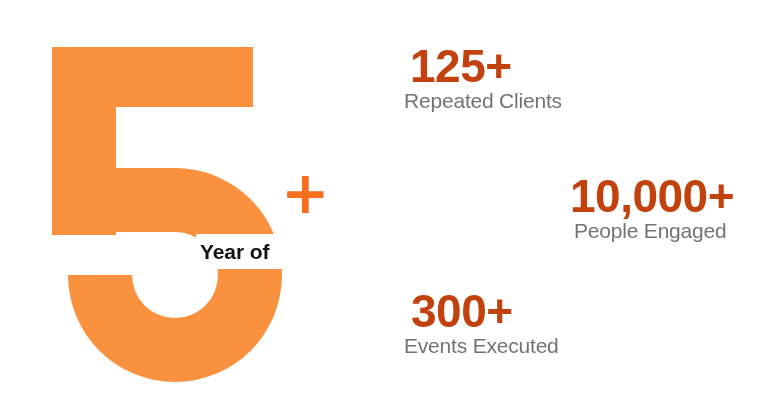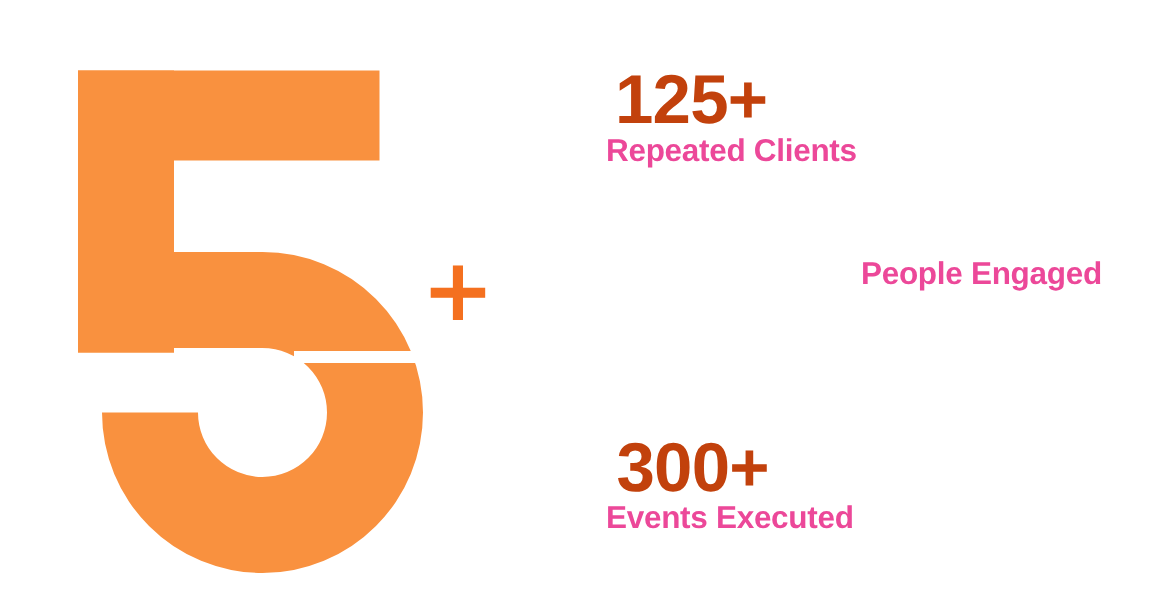--- a/index.html
+++ b/index.html
@@ -81,22 +81,22 @@
   }
   .stat-number {
     display: block;
     color: #c2410c;
     font-weight: 700;
     letter-spacing: -0.5px;
     white-space: nowrap;
   }
   .stat-label {
     display: block;
-    color: #ec4899;
-    font-weight: 700;
+    color: #737373;
+    font-weight: 400;
     letter-spacing: -0.2px;
     white-space: nowrap;
   }
 
   
   .stat-block--clients {
     left: 404px;
     top: 42px;
   }
   .stat-block--clients .stat-number {
@@ -163,29 +163,31 @@
                L 86 212
                L 86 148
                Z" fill="#f9913f"></path>
 
       <rect x="22" y="148" width="64" height="67" fill="#f9913f"></rect>
     </svg>
 
     <div class="hero-plus">+</div>
 
     <div class="hero-caption">
+      <span class="hero-caption-line">Year of</span>
     </div>
   </div>
 
   <div class="stat-block stat-block--clients">
     <span class="stat-number">125+</span>
     <span class="stat-label">Repeated Clients</span>
   </div>
 
   <div class="stat-block stat-block--people">
+    <span class="stat-number">10,000+</span>
     <span class="stat-label">People Engaged</span>
   </div>
 
   <div class="stat-block stat-block--events">
     <span class="stat-number">300+</span>
     <span class="stat-label">Events Executed</span>
   </div>
 
 </div>
 

